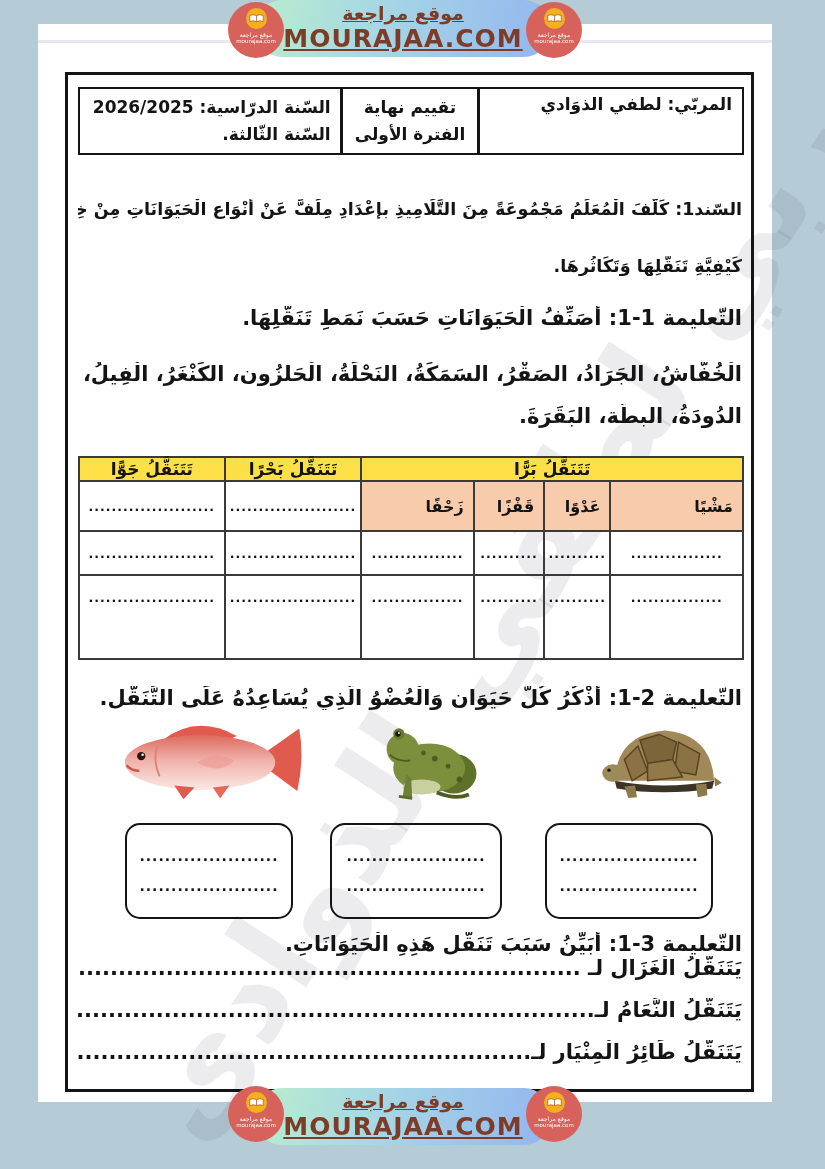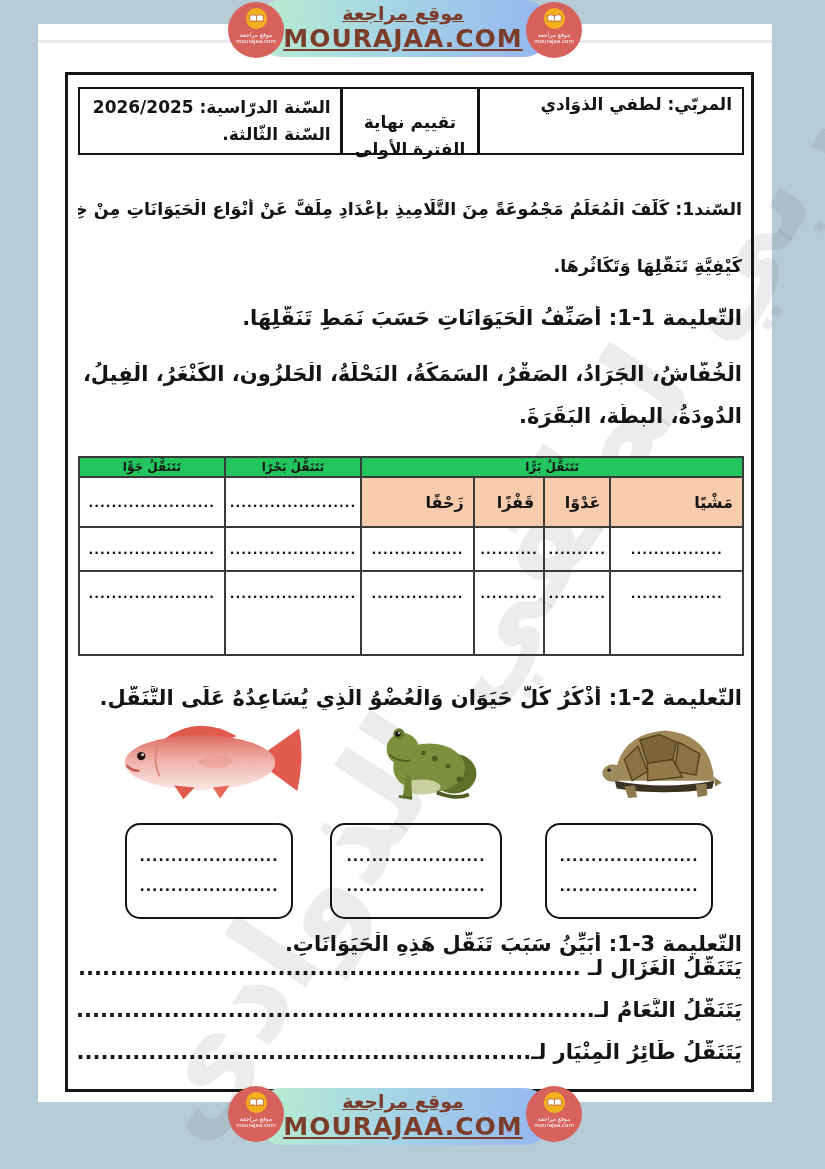--- a/index.html
+++ b/index.html
@@ -23,30 +23,30 @@
         display:flex;flex-direction:column;align-items:center;overflow:hidden;}
   .logo .sun{width:21px;height:21px;border-radius:50%;background:#f2b01c;margin-top:6px;
         display:flex;align-items:center;justify-content:center;}
   .logo .t1{font-size:6px;color:#fff;line-height:1.3;margin-top:2px;}
   .logo .t2{font-size:5.5px;color:#fff;line-height:1;}
   
   .info{position:absolute;left:10px;top:12px;width:666px;height:68px;display:flex;box-sizing:border-box;}
   .info .cell{border:2.5px solid #141414;box-sizing:border-box;height:68px;direction:rtl;
         font-weight:bold;font-size:17px;}
   .info .c-year{width:276px;text-align:right;padding:5px 10px 16px 4px;line-height:1.6;}
-  .info .c-eval{width:146px;margin-left:-2.5px;text-align:center;padding-top:20px;line-height:1.6;}
+  .info .c-eval{width:146px;margin-left:-2.5px;text-align:center;padding-top:5px;line-height:1.6;}
   .info .c-teacher{width:278px;margin-left:-2.5px;text-align:right;padding:5px 10px 0 4px;}
   
   .tline{position:absolute;left:10px;width:668px;direction:rtl;text-align:right;
         font-weight:bold;font-size:21px;padding-right:4px;box-sizing:border-box;
         white-space:nowrap;overflow:hidden;}
   
   .ctable{position:absolute;left:10px;top:381px;width:666px;border-collapse:collapse;z-index:2;}
   .ctable td{border:2px solid #3a3a3a;font-weight:bold;box-sizing:border-box;}
-  .ctable .hgreen{background:#22c55e;text-align:center;font-size:12px;height:20px;}
+  .ctable .hgreen{background:#fde047;text-align:center;font-size:17px;height:20px;}
   .ctable .peach{background:#f8cbad;text-align:right;padding-left:4px;padding-right:9px;font-size:16px;height:50px;}
   .ctable .dots{font-size:12.5px;letter-spacing:1px;text-align:center;color:#111;}
   .ctable tr.r2 td{height:50px;}
   .ctable tr.r3 td{height:44px;}
   .ctable tr.r4 td{height:84px;vertical-align:top;padding-top:14px;}
   
   .animal{position:absolute;z-index:2;}
   
   .abox{position:absolute;top:748px;height:96px;border:2.5px solid #141414;border-radius:15px;
         box-sizing:border-box;display:flex;flex-direction:column;justify-content:center;

